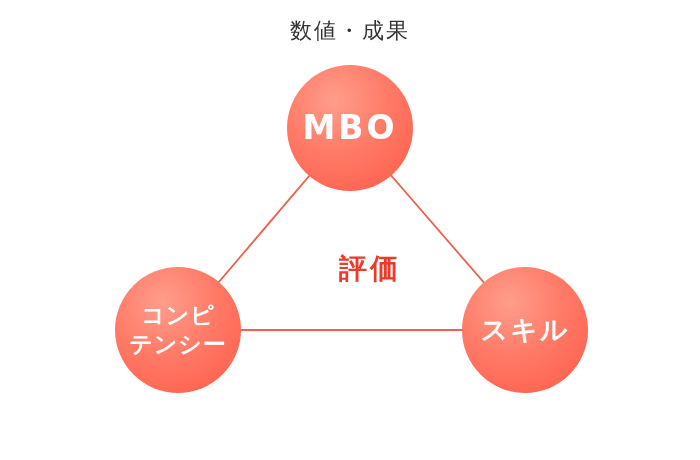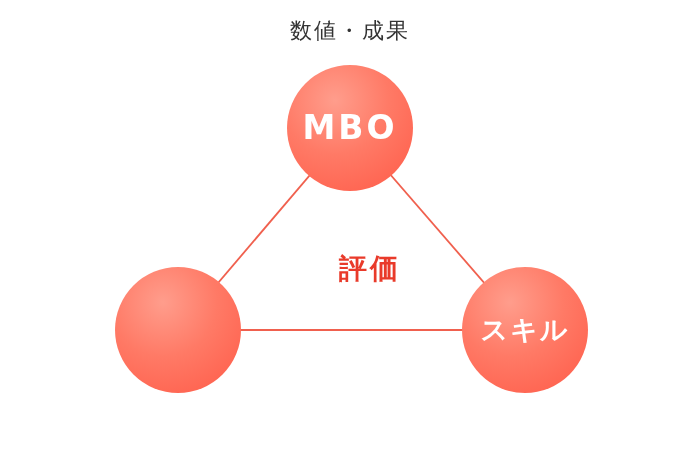--- a/index.html
+++ b/index.html
@@ -73,20 +73,22 @@
   <div class="caption caption-top">数値・成果</div>
 
   <div class="node node-mbo">
     <div class="node-label">MBO</div>
   </div>
 
   <div class="center-label">評価</div>
 
   <div class="node node-competency">
     <div class="node-label">
+      <div>コンピ</div>
+      <div>テンシー</div>
     </div>
   </div>
 
   <div class="node node-skill">
     <div class="node-label">スキル</div>
   </div>
 
 
 
 </div>

